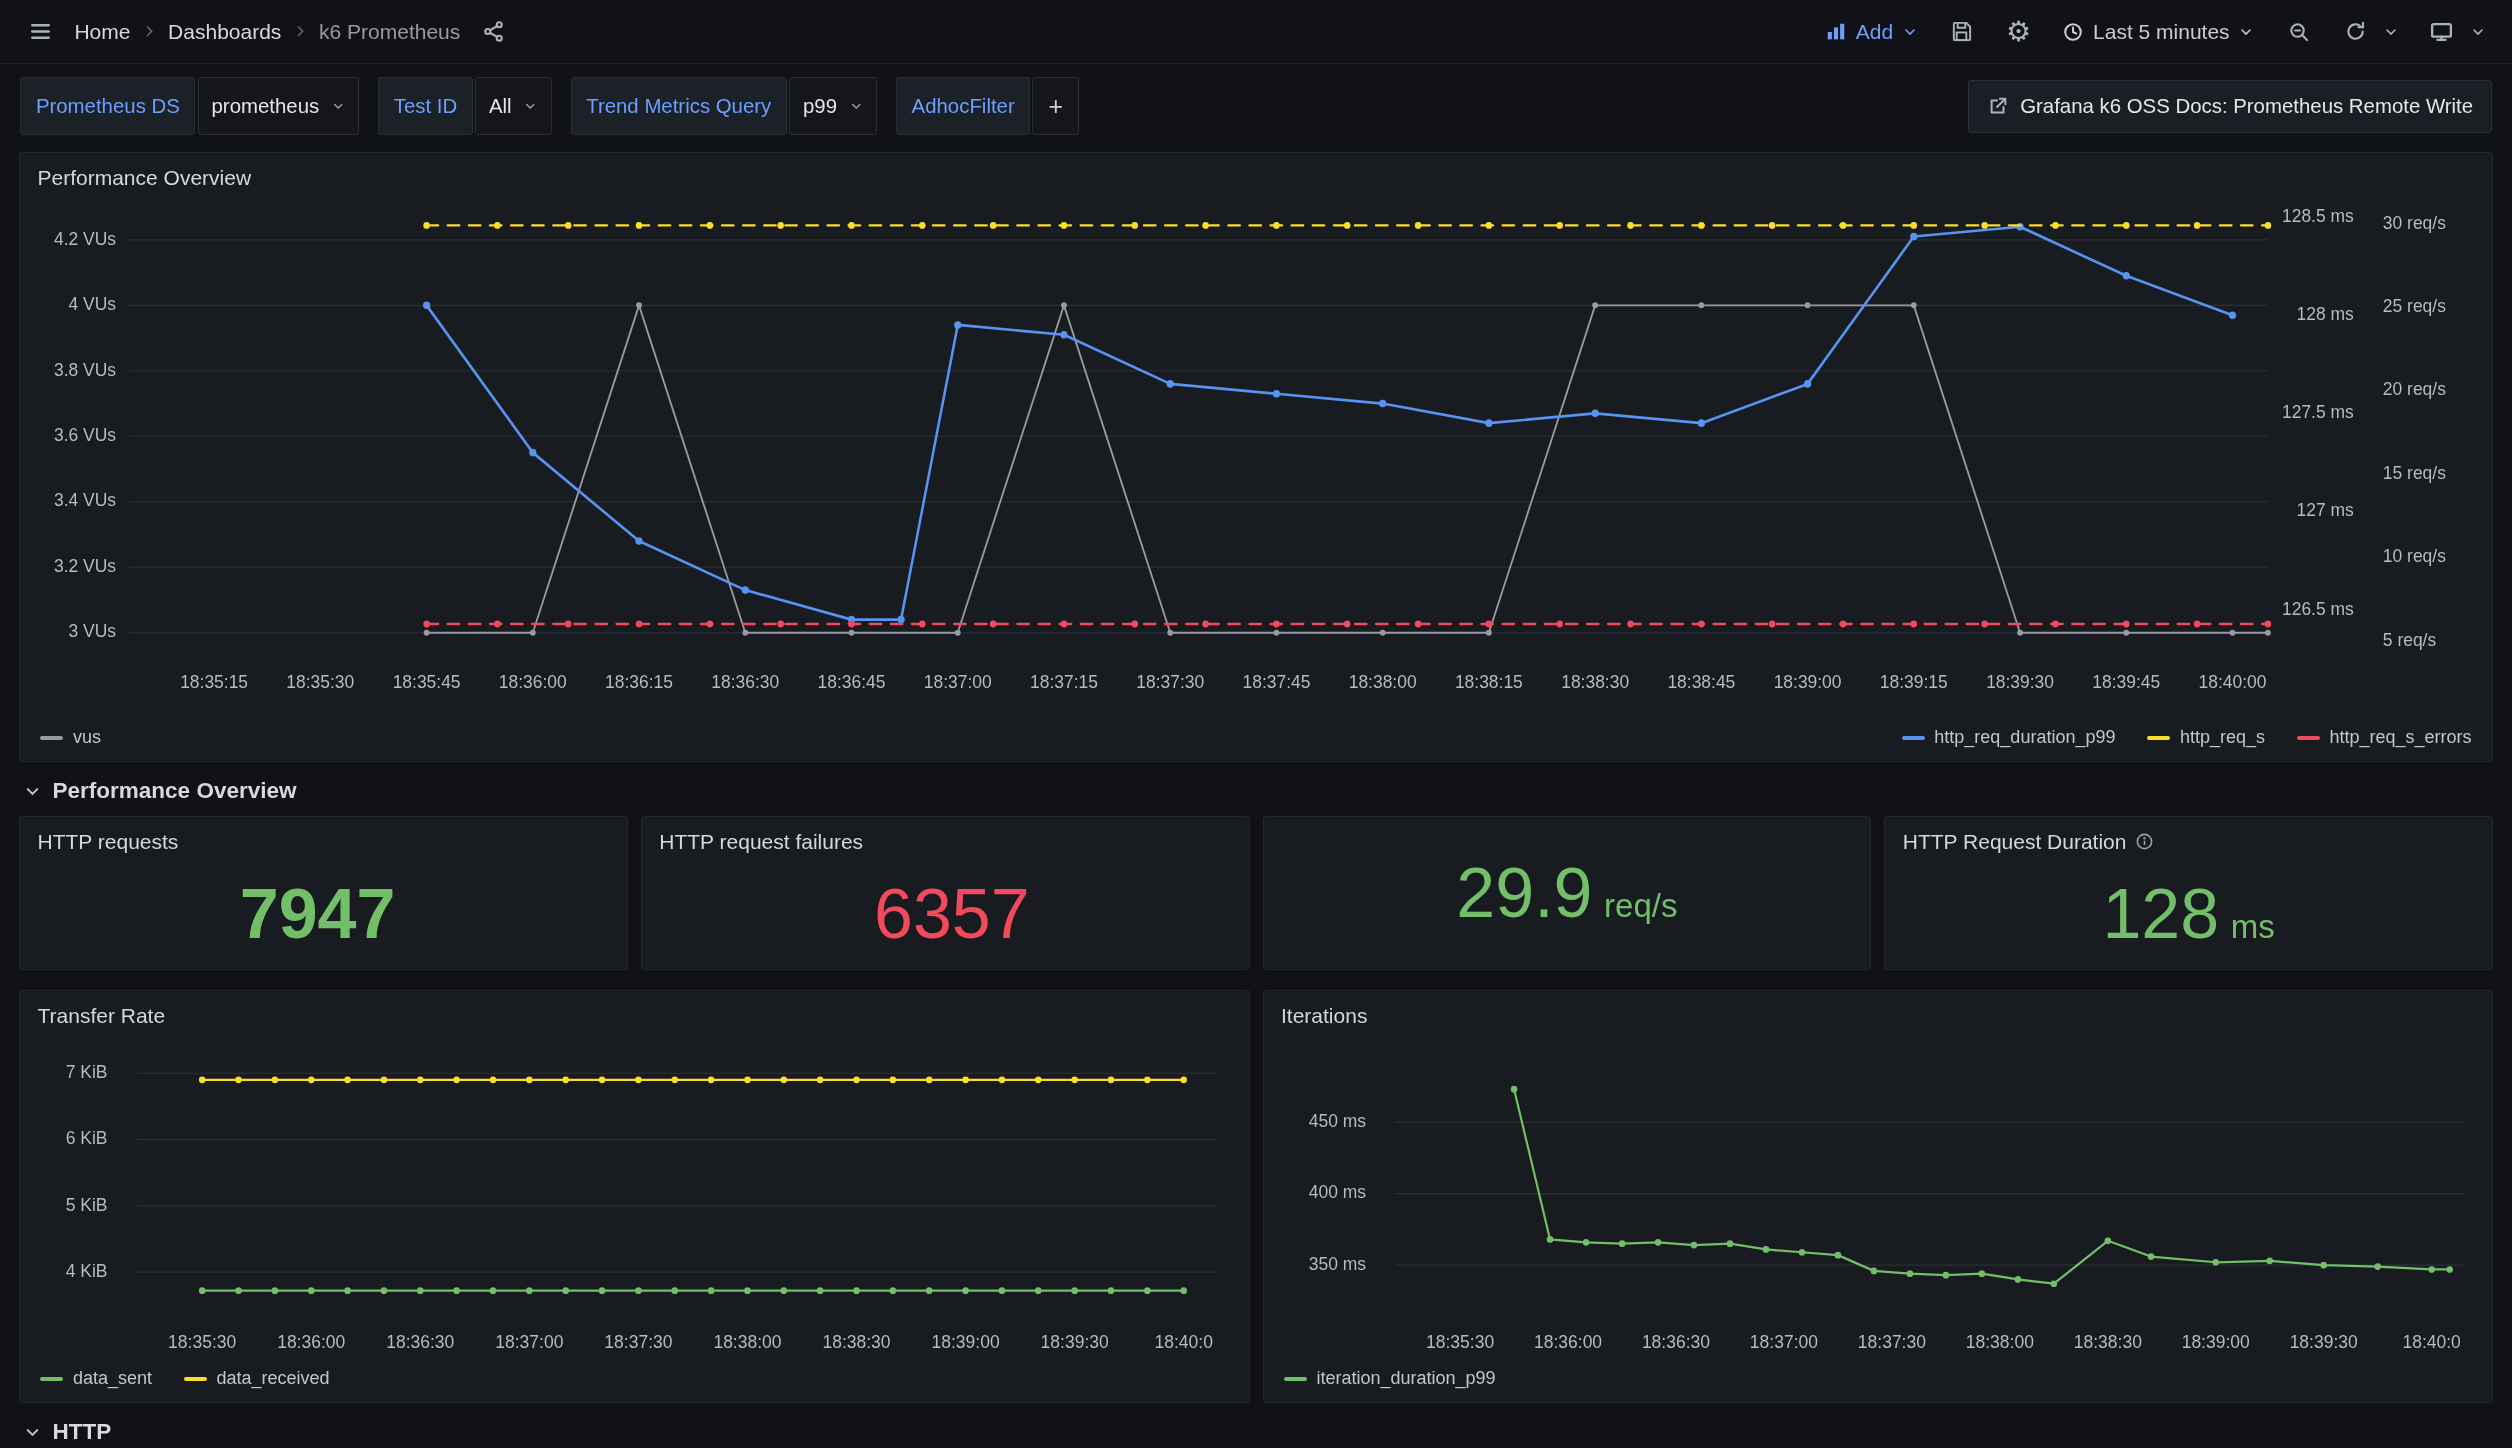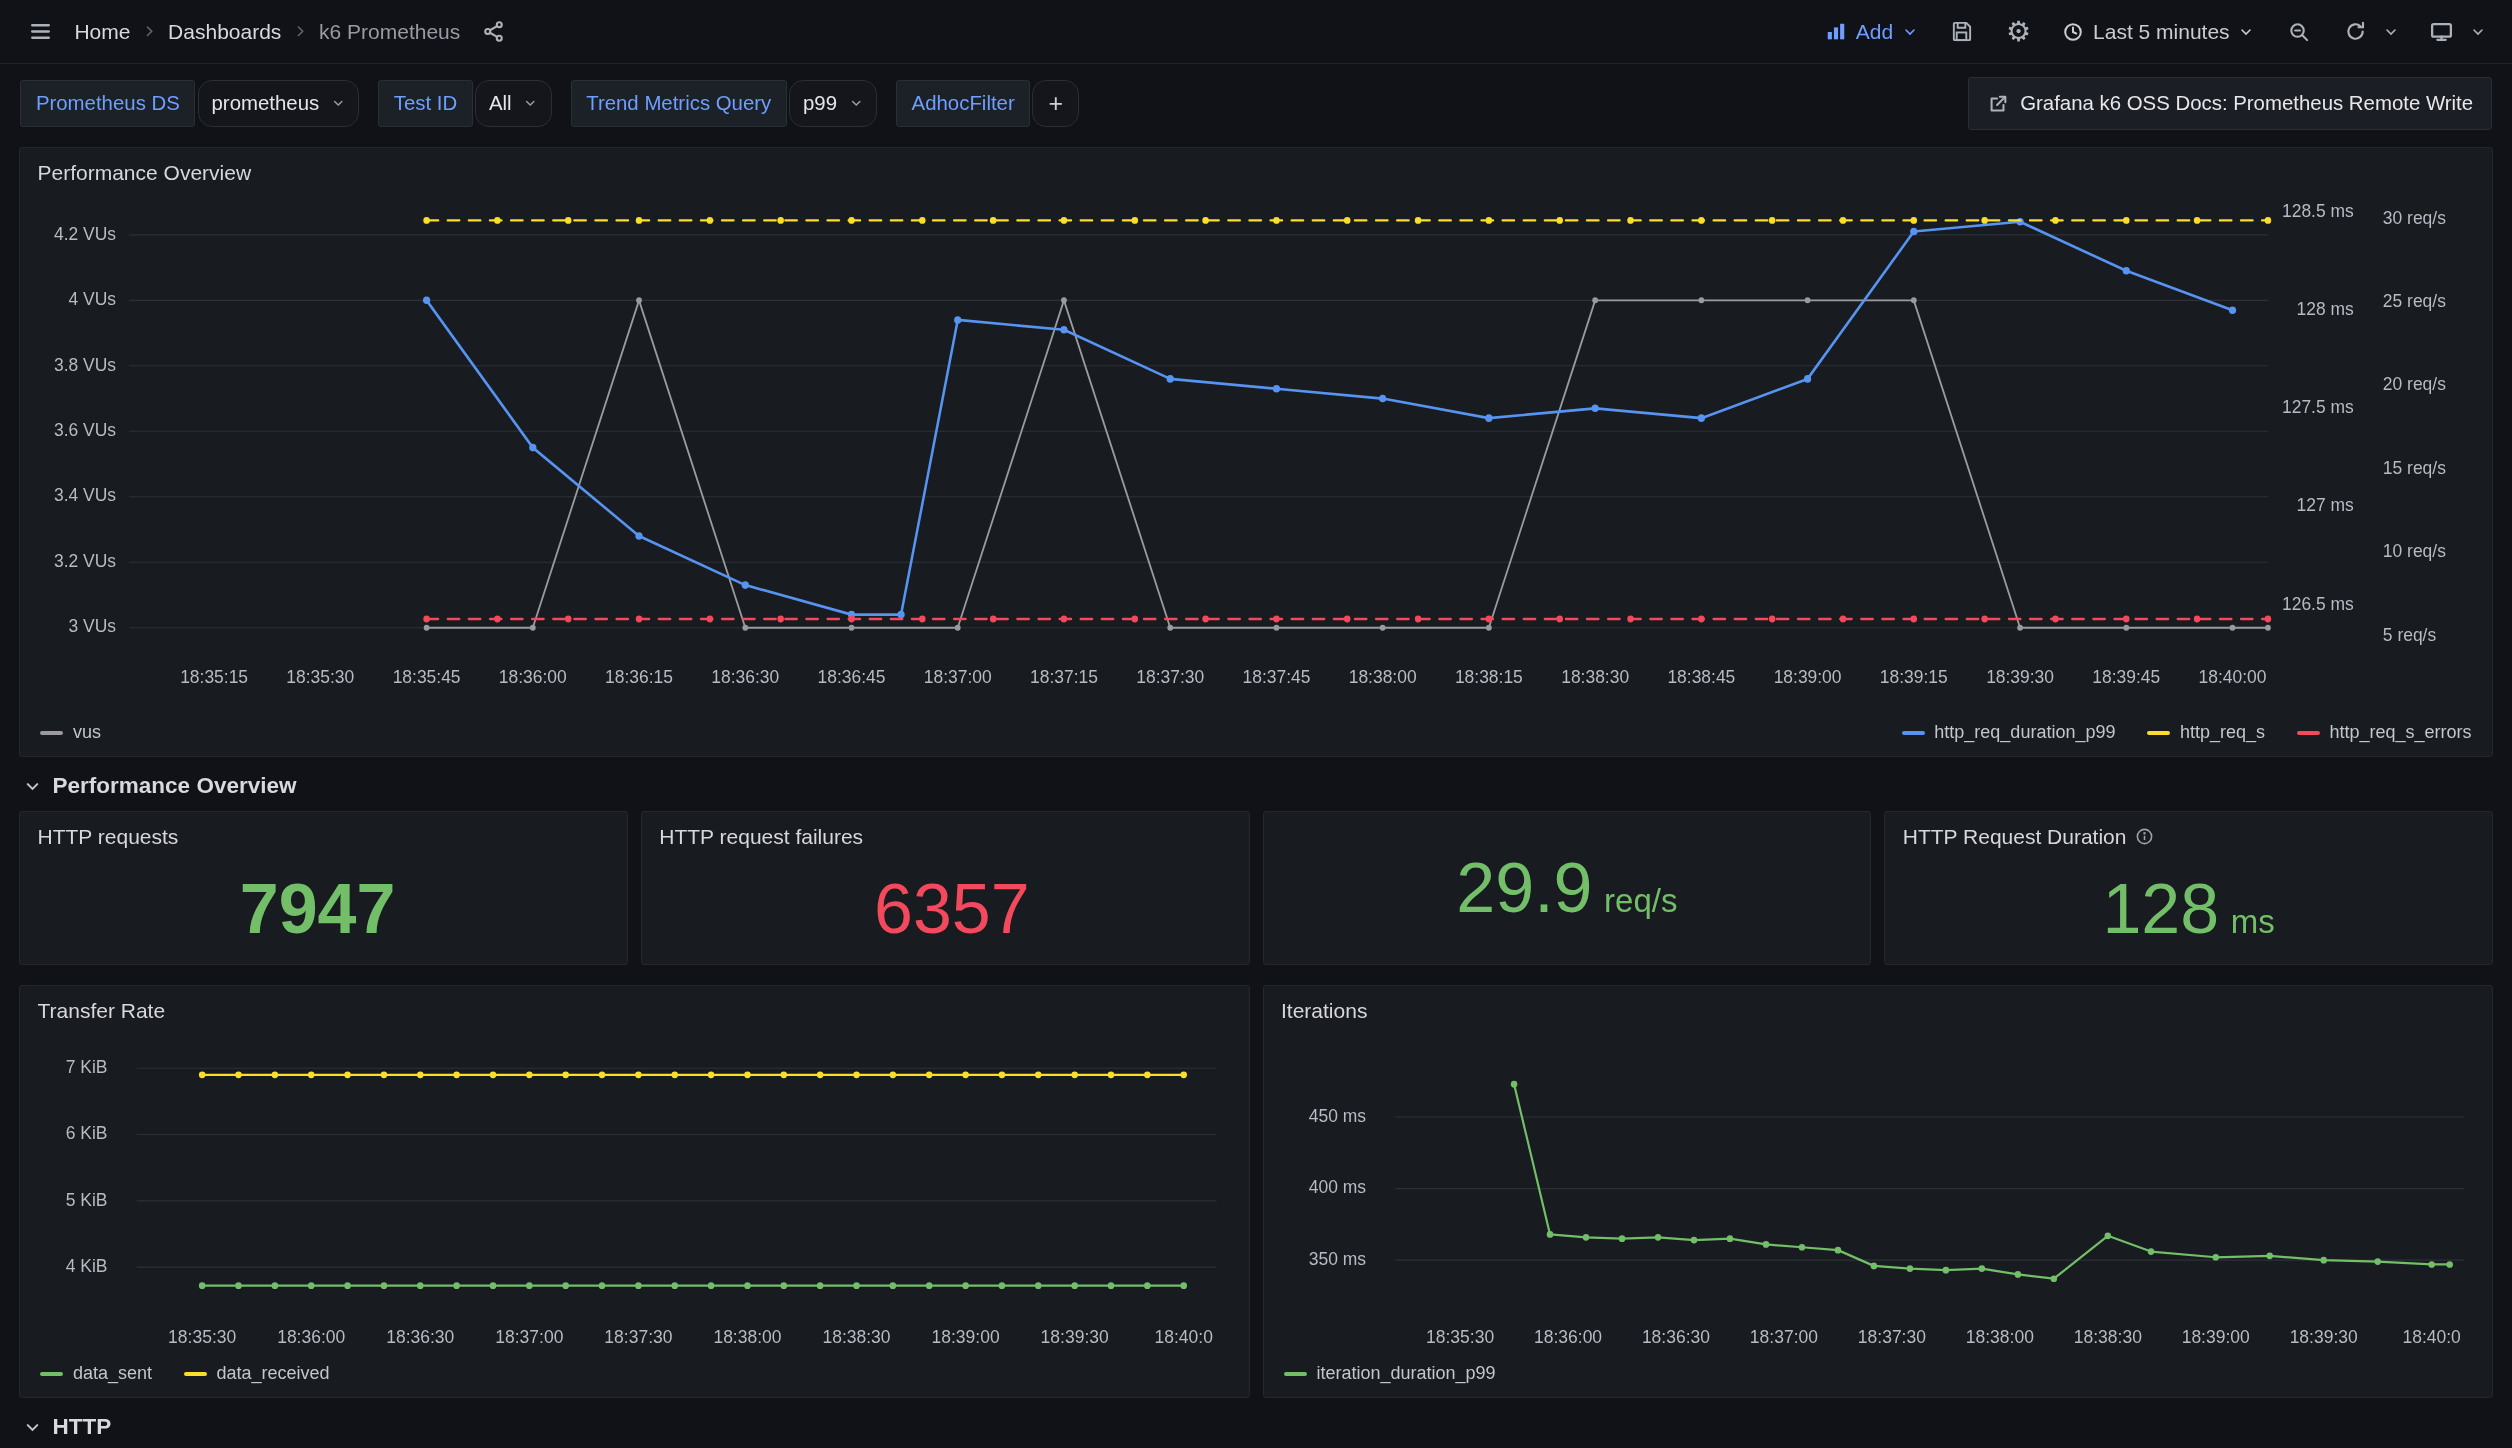--- a/index.html
+++ b/index.html
@@ -20,25 +20,25 @@
   .bsep{color:#62666e}
   .nav-right{margin-left:auto;display:flex;align-items:center;gap:16px}
   .txtbtn{display:flex;align-items:center;gap:8.7px;font-size:21px;color:#c9ccd3;height:44px;
     padding:0 7.3px;border-radius:2.9px}
   .txtbtn.addbtn{color:#6e9fff}
   .split{display:flex;align-items:center;gap:1.5px}
   .gear-glyph{font-size:28px;line-height:1}
 
   
   .subnav{display:flex;align-items:center;gap:19px;padding:13px 20.4px}
-  .var{display:flex;align-items:stretch;gap:2.2px;height:47px}
+  .var{display:flex;align-items:stretch;gap:2.2px;height:58px}
   .var-label{display:flex;align-items:center;padding:0 14.5px;background:#1c2027;
     border:1.5px solid #2a2e36;border-radius:2.9px;color:#6e9fff;font-size:20.4px}
   .var-value{display:flex;align-items:center;gap:11.6px;padding:16px 13px;background:#14161b;
-    border:1.5px solid #2a2e36;border-radius:14px;color:#e4e5e9;font-size:20.4px}
+    border:1.5px solid #2a2e36;border-radius:3px;color:#e4e5e9;font-size:20.4px}
   .var-value .chevc{color:#9a9ea6}
   .addfilter{justify-content:center;min-width:47px;font-size:25px;color:#cfd0d5}
   .docsbtn{margin-left:auto;display:flex;align-items:center;gap:11.6px;height:53px;padding:0 17.5px;
     background:#1b1e24;border:1.5px solid #2a2e36;border-radius:2.9px;font-size:20.4px;color:#e6e7eb}
   .docsbtn svg{color:#aeb3bb}
 
   
   .content{padding:4.4px 19px 0}
   .panel{background:#181b1f;border:1.5px solid #24272d;border-radius:2.9px;display:flex;flex-direction:column}
   .panel-title{font-size:21px;color:#d7d8dc;padding:13px 17.5px 4.4px;display:flex;align-items:center;gap:8.7px}

